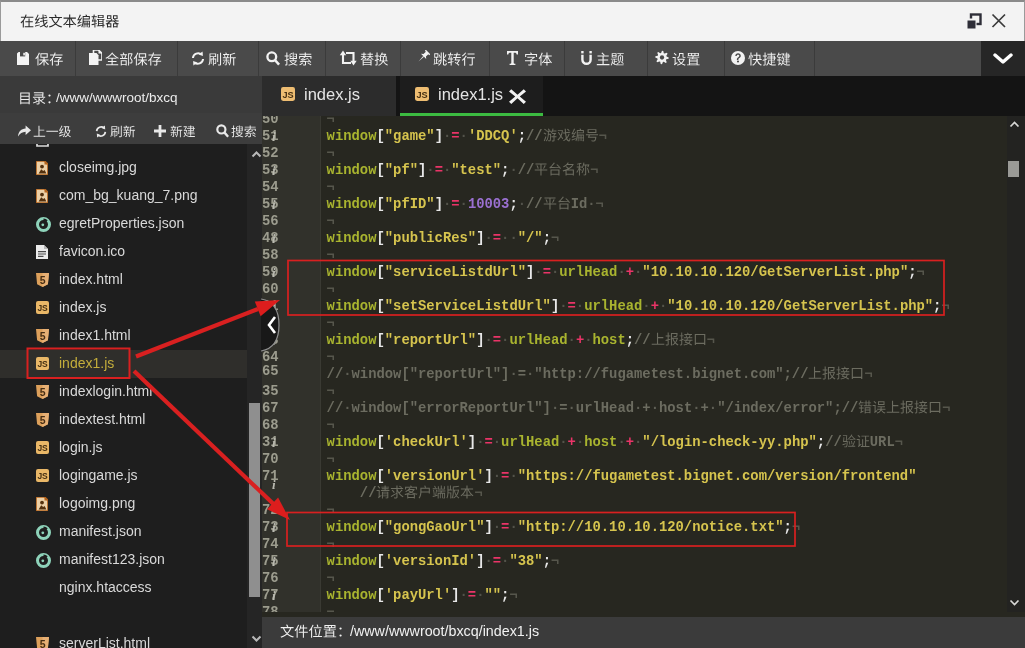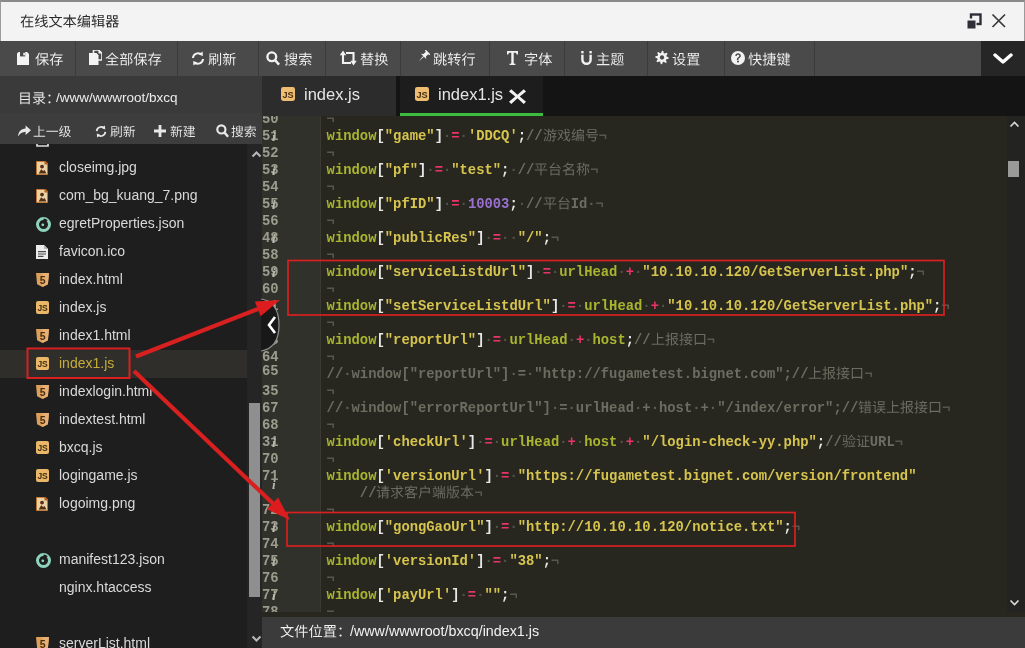--- a/index.html
+++ b/index.html
@@ -414,21 +414,21 @@
         </span>
         <span class="lbl" style="color:#d9d9d9">indextest.html</span>
       </div>
       <div class="trow" style="top:290px">
         <span class="ticn">
           <svg width="13" height="13" viewBox="0 0 13 13">
 <rect width="13" height="13" rx="2" fill="#e9b767"></rect>
 <text x="6.6" y="10.2" font-family="Liberation Sans" font-size="8.5" font-weight="bold" fill="#452f12" text-anchor="middle">JS</text>
           </svg>
         </span>
-        <span class="lbl" style="color:#d9d9d9">bxcq.js</span>
+        <span class="lbl" style="color:#d9d9d9">login.js</span>
       </div>
       <div class="trow" style="top:318px">
         <span class="ticn">
           <svg width="13" height="13" viewBox="0 0 13 13">
 <rect width="13" height="13" rx="2" fill="#e9b767"></rect>
 <text x="6.6" y="10.2" font-family="Liberation Sans" font-size="8.5" font-weight="bold" fill="#452f12" text-anchor="middle">JS</text>
           </svg>
         </span>
         <span class="lbl" style="color:#d9d9d9">logingame.js</span>
       </div>
@@ -436,20 +436,30 @@
         <span class="ticn">
           <svg width="12" height="14" viewBox="0 0 12 14">
 <path d="M0 0h8.5L12 3.5V14H0z" fill="#ecd0a7"></path>
 <path d="M0 0h8.5L12 3.5V14H0z" fill="none" stroke="#b4641e" stroke-width="1.7"></path>
 <path d="M8.5 0L12 3.5H8.5z" fill="#b4641e"></path>
 <circle cx="6" cy="5.6" r="1.9" fill="#53300e"></circle>
 <path d="M2.6 12.6l2.6-4.4 2 1.8 1.4-1 1.8 3.6z" fill="#53300e"></path>
           </svg>
         </span>
         <span class="lbl" style="color:#d9d9d9">logoimg.png</span>
+      </div>
+      <div class="trow" style="top:374px">
+        <span class="ticn">
+          <svg width="15" height="15" viewBox="0 0 15 15">
+<circle cx="7.5" cy="7.5" r="6" fill="none" stroke="#8ed3ba" stroke-width="3"></circle>
+<path d="M7.5 1.5a6 6 0 0 1 4.2 1.7l-2.1 2.2a3 3 0 0 0-2.1-.9z" fill="#1e1e1e"></path>
+<circle cx="6.8" cy="7.8" r="1.4" fill="#8ed3ba"></circle>
+          </svg>
+        </span>
+        <span class="lbl" style="color:#d9d9d9">manifest.json</span>
       </div>
       <div class="trow" style="top:402px">
         <span class="ticn">
           <svg width="15" height="15" viewBox="0 0 15 15">
 <circle cx="7.5" cy="7.5" r="6" fill="none" stroke="#8ed3ba" stroke-width="3"></circle>
 <path d="M7.5 1.5a6 6 0 0 1 4.2 1.7l-2.1 2.2a3 3 0 0 0-2.1-.9z" fill="#1e1e1e"></path>
 <circle cx="6.8" cy="7.8" r="1.4" fill="#8ed3ba"></circle>
           </svg>
         </span>
         <span class="lbl" style="color:#d9d9d9">manifest123.json</span>

